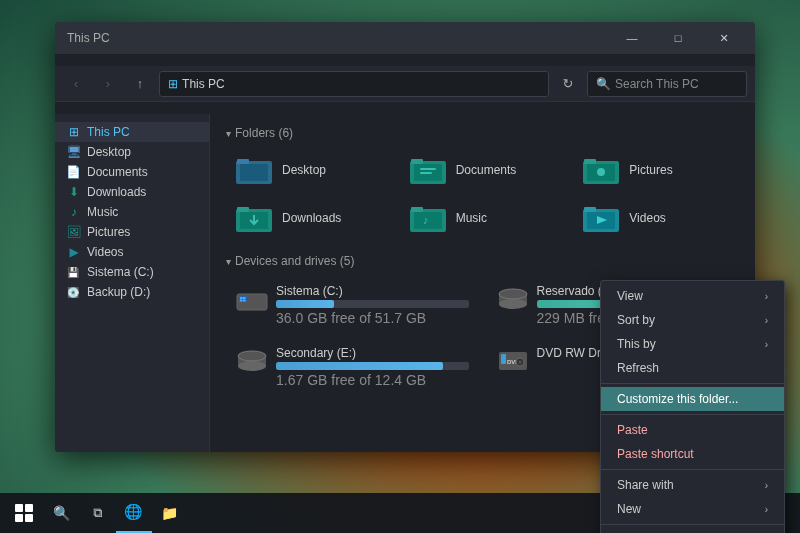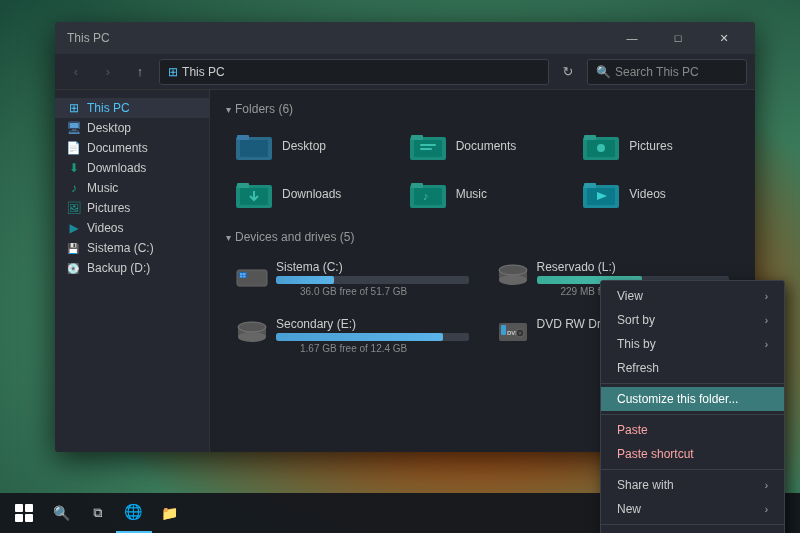--- a/index.html
+++ b/index.html
@@ -27,20 +27,21 @@
       top: 22px;
       left: 55px;
       width: 700px;
       height: 430px;
       background: #1e2228;
       border-radius: 4px;
       box-shadow: 0 8px 32px rgba(0,0,0,0.7);
       display: flex;
       flex-direction: column;
       overflow: hidden;
+      gap: 12px;
     }
 
     
     .title-bar {
       display: flex;
       align-items: center;
       background: #2d3139;
       height: 32px;
       padding: 0 8px;
       flex-shrink: 0;
@@ -216,21 +217,21 @@
       width: 100%;
       height: 8px;
       background: #3a3f4a;
       border-radius: 2px;
       overflow: hidden;
       margin-bottom: 2px;
     }
     .drive-bar { height: 100%; border-radius: 2px; }
     .drive-bar.blue { background: linear-gradient(to right, #4a9fd4, #5ab4e8); }
     .drive-bar.teal { background: linear-gradient(to right, #3aad9a, #4abfad); }
-    .drive-space { font-size: 10px; color: #888; margin-left: 24px; }
+    .drive-space { font-size: 14px; color: #888; }
 
     
     .context-menu {
       position: absolute;
       top: 280px;
       left: 600px;
       width: 185px;
       background: #252830;
       border: 1px solid #3a3f4a;
       box-shadow: 4px 4px 16px rgba(0,0,0,0.6);

